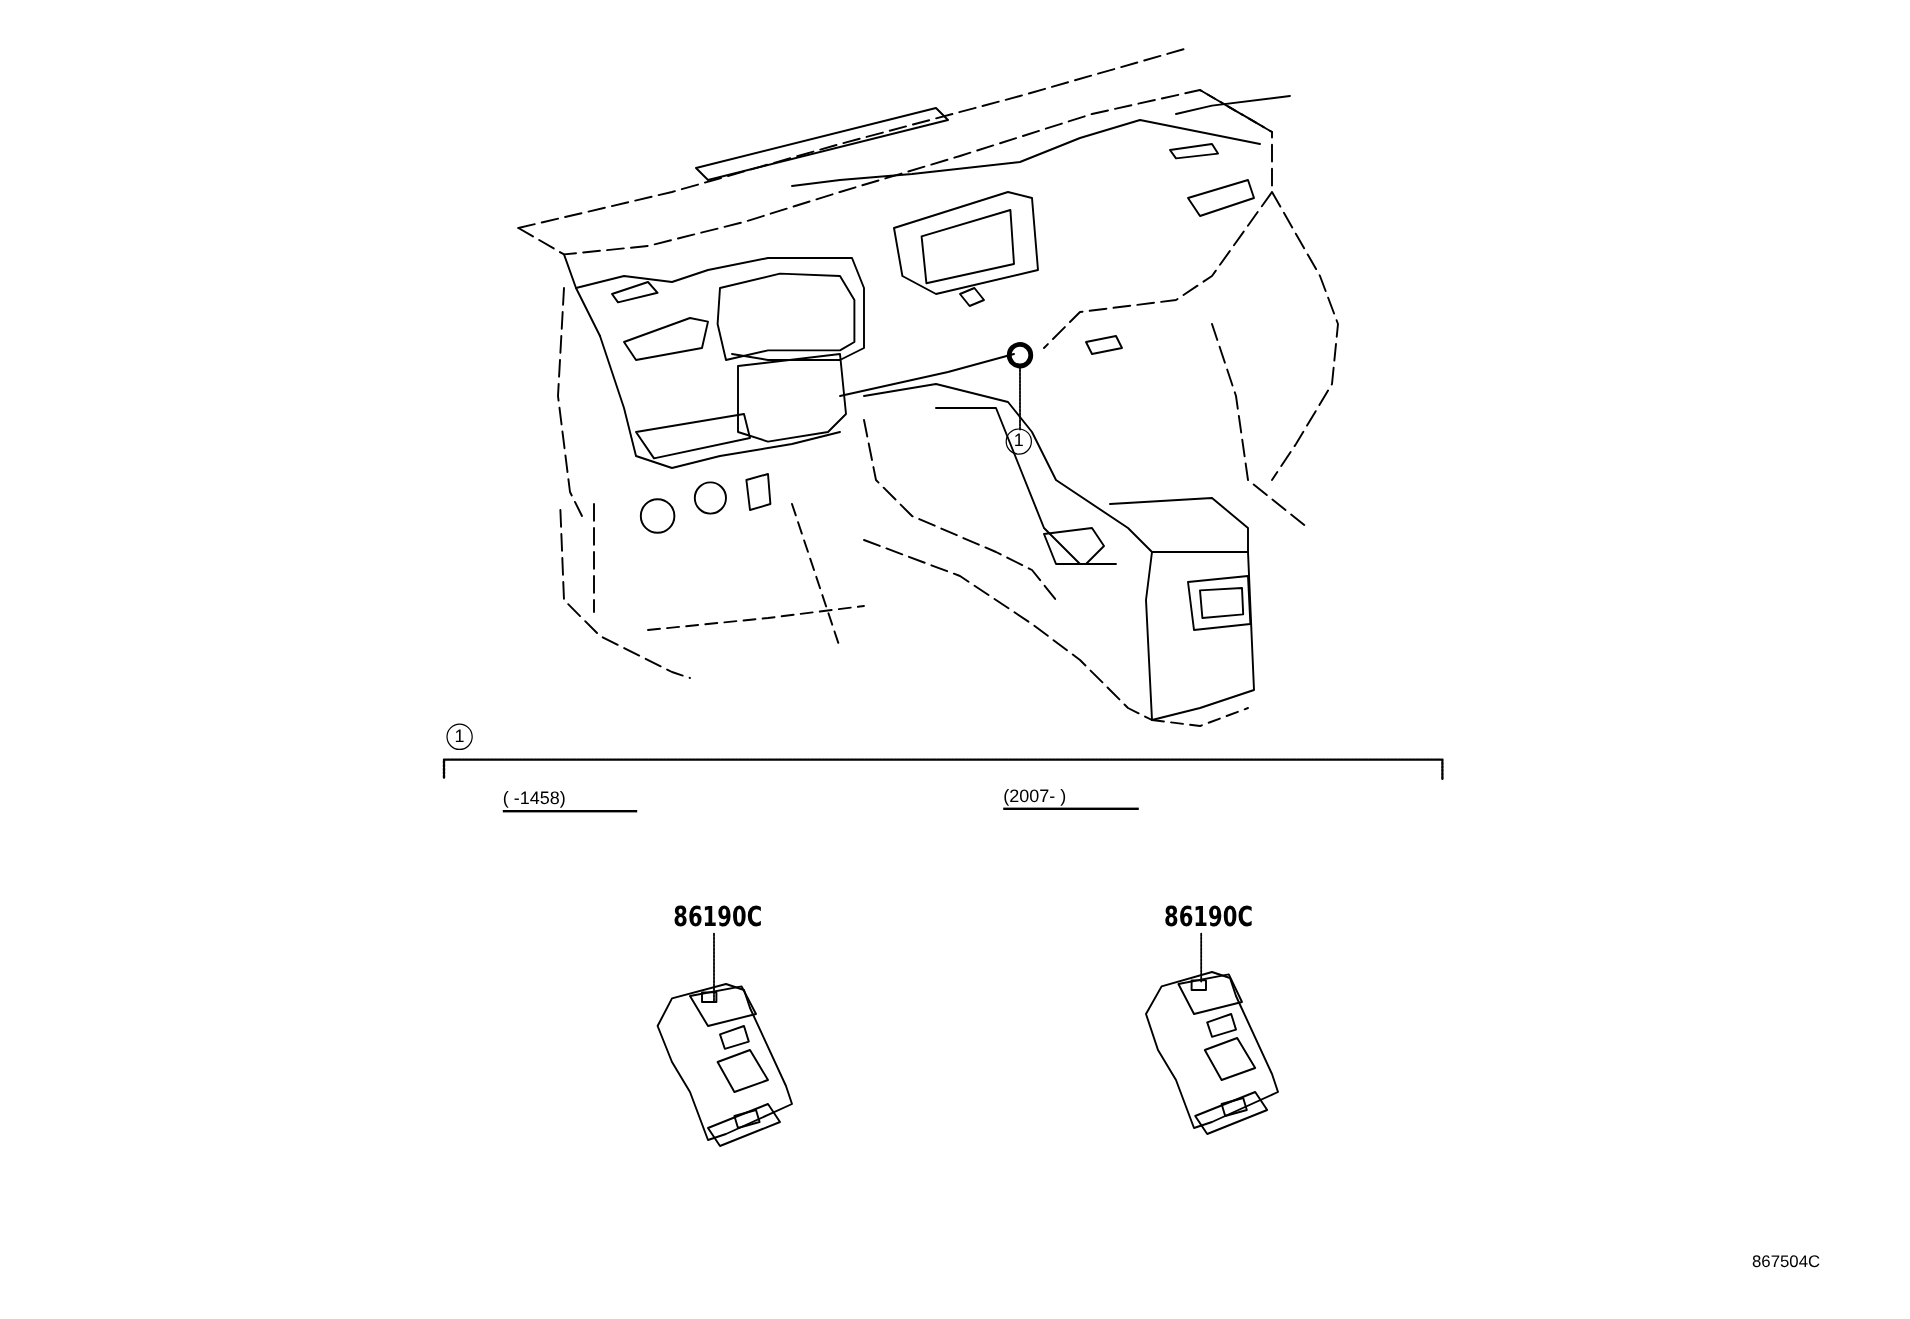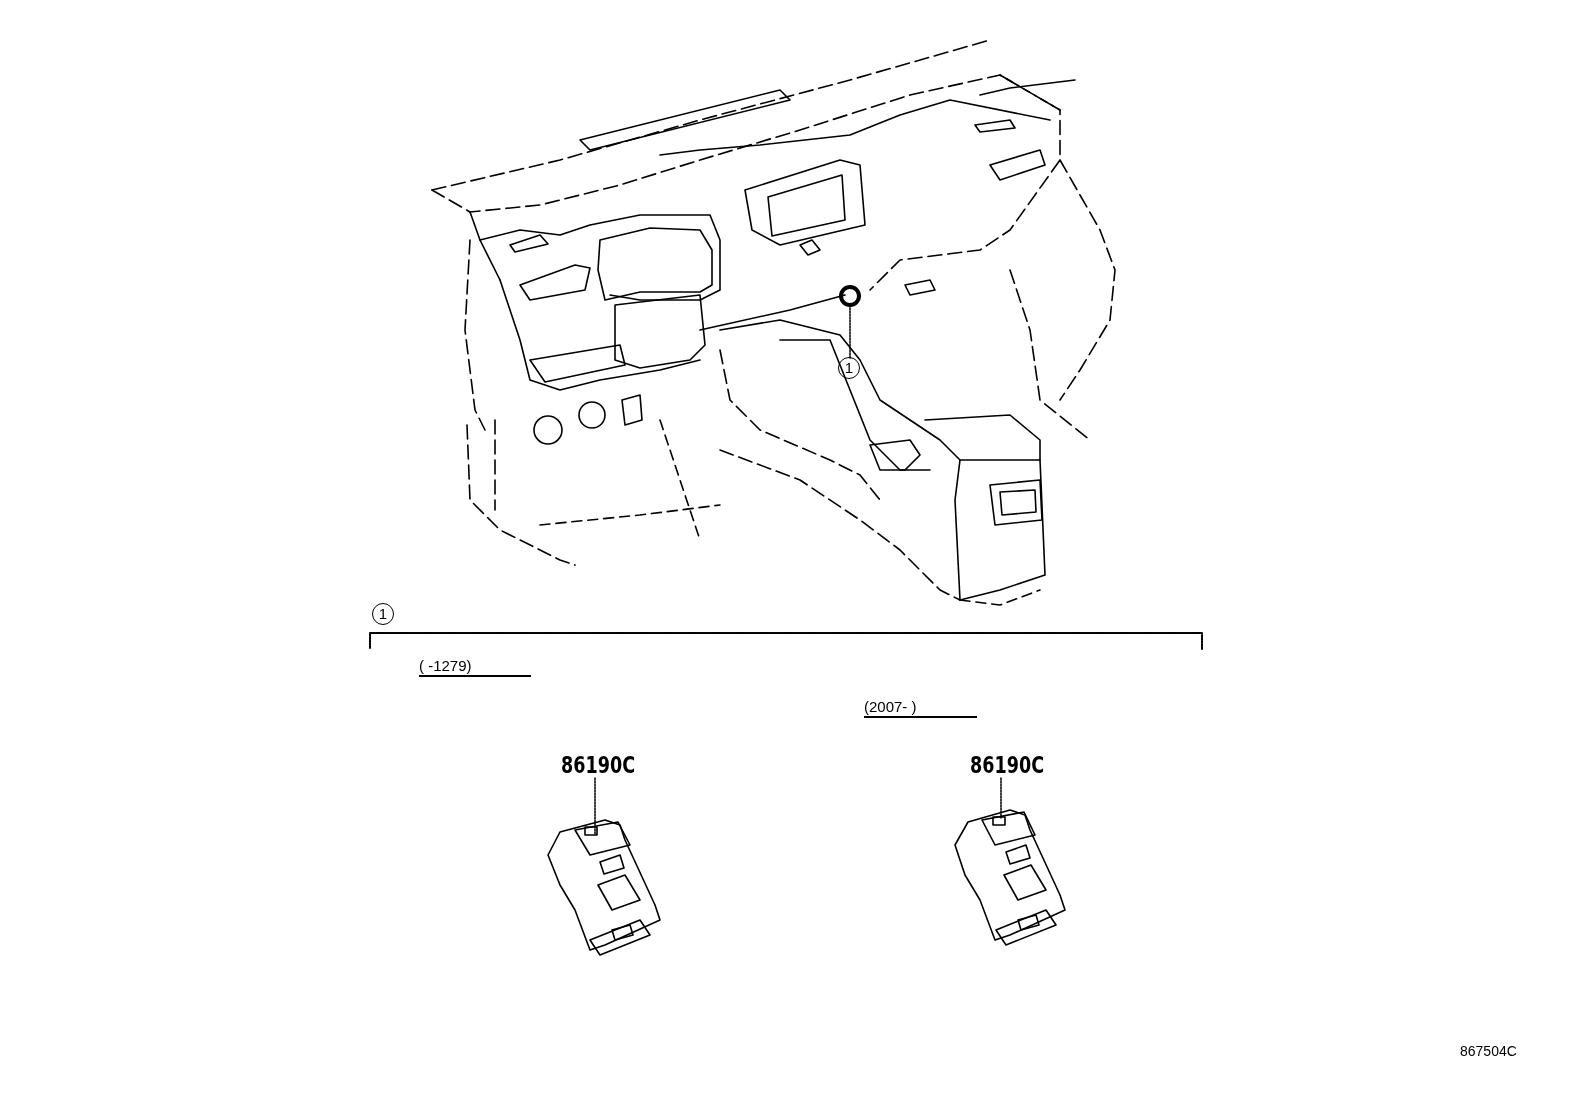--- a/index.html
+++ b/index.html
@@ -92,19 +92,19 @@
     <path d="M1004 875 L1031 865 L1046 890 L1018 900 Z"></path>
     <path d="M996 930 L1046 910 L1056 925 L1006 945 Z"></path>
     <path d="M1018 920 L1036 915 L1039 925 L1021 930 Z"></path>
   </g>
 </svg>
 
 <div class="callout" style="left:838px; top:357px;">1</div>
 
 <div class="callout" style="left:372px; top:603px;">1</div>
 
-<div class="lbl range" style="left:419px; top:657px; width:112px;">(      -1279)</div>
-<div class="lbl range" style="left:864px; top:655px; width:113px;margin-top:43px;">(2007-       )</div>
+<div class="lbl range" style="left:419px; top:657px; width:112px;">(      -1458)</div>
+<div class="lbl range" style="left:836px; top:655px; width:113px;">(2007-       )</div>
 
 <div class="lbl partno" style="left:561px; top:752px;">86190C</div>
 <div class="lbl partno" style="left:970px; top:752px;">86190C</div>
 
 <div class="lbl ref" style="left:1460px; top:1043px;">867504C</div>
 
 </body></html>

